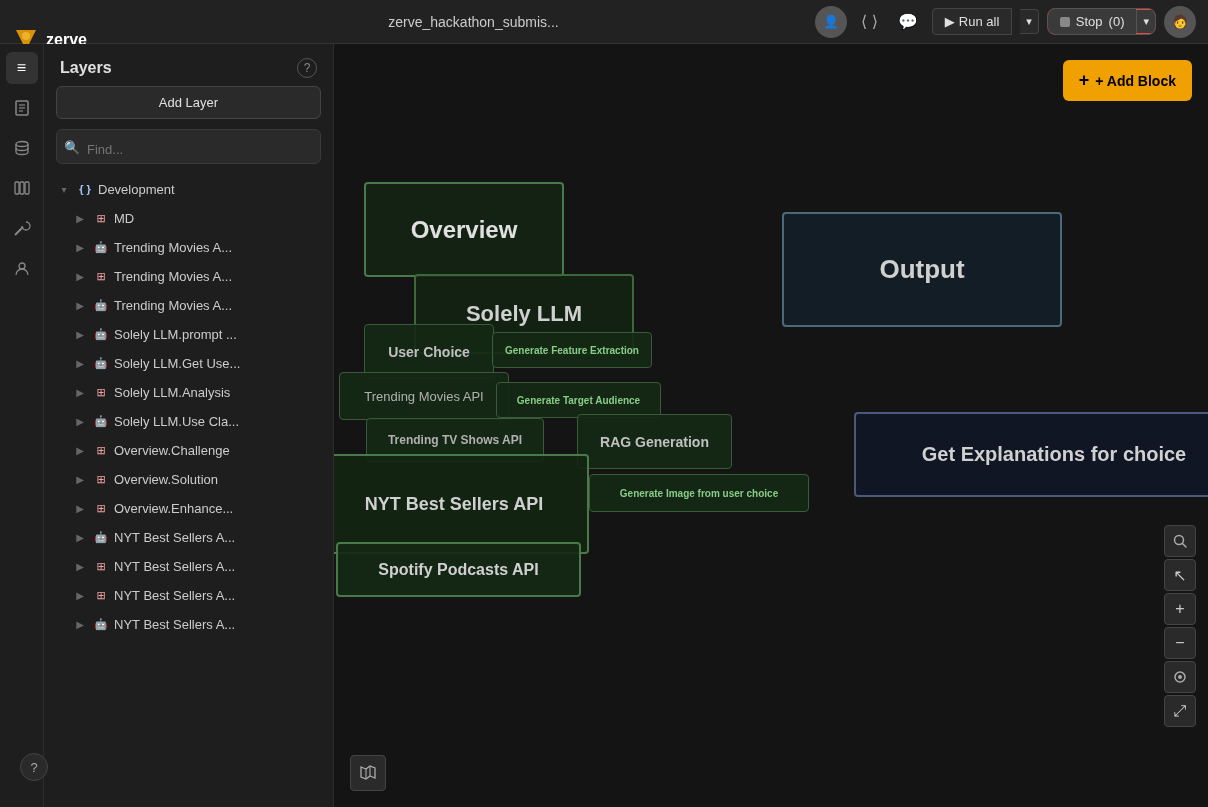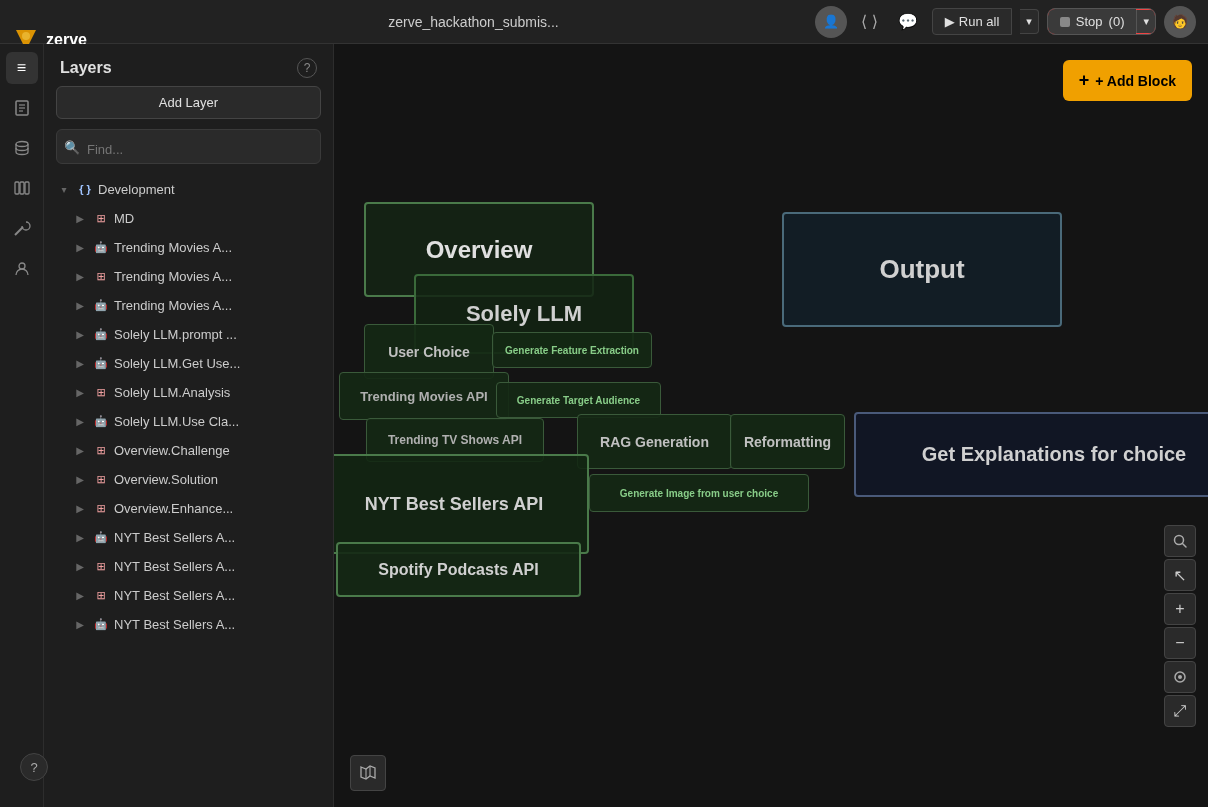--- a/index.html
+++ b/index.html
@@ -573,55 +573,52 @@
     </div>
   </div>
 
   <div class="canvas-area">
 
     <button class="add-block-btn">
       <span style="font-size:18px;font-weight:900">+</span>
       <span>+ Add Block</span>
     </button>
 
-    <div class="mini-block" style="left:30px; top:158px; width:230px; height:95px; border:2px solid #4a7a4a; background:rgba(20,40,20,0.7); font-size:24px; font-weight:800; color:#e0e0e0;">
+    <div class="mini-block" style="left:30px; top:138px; width:200px; height:95px; border:2px solid #4a7a4a; background:rgba(20,40,20,0.7); font-size:24px; font-weight:800; color:#e0e0e0;">
       Overview
     </div>
 
     <div class="mini-block" style="left:80px; top:230px; width:220px; height:80px; border:2px solid #3a6a3a; background:rgba(18,35,18,0.85); font-size:22px; font-weight:800; color:#d0d0d0;">
       Solely LLM
     </div>
 
     <div class="mini-block" style="left:30px; top:280px; width:130px; height:55px; font-size:14px; font-weight:700; color:#c0c0c0;">
       User Choice
     </div>
 
     <div class="mini-block mini-block-sm" style="left:158px; top:288px; width:160px; height:36px; font-size:10px;">
       Generate Feature Extraction
     </div>
 
-    <div class="mini-block" style="left:5px; top:328px; width:170px; height:48px; font-size:13px; font-weight:700; color:#b0b0b0;">
+    <div class="mini-block" style="left:5px; top:328px; width:170px; height:48px; font-size:13px; font-weight:400; color:#b0b0b0;">
       Trending Movies API
     </div>
 
     <div class="mini-block mini-block-sm" style="left:162px; top:338px; width:165px; height:36px; font-size:10px;">
       Generate Target Audience
     </div>
 
     <div class="mini-block" style="left:32px; top:374px; width:178px; height:44px; font-size:12px; font-weight:700; color:#b0b0b0;">
       Trending TV Shows API
     </div>
 
     <div class="mini-block" style="left:243px; top:370px; width:155px; height:55px; font-size:14px; font-weight:700; color:#c0c0c0;">
       RAG Generation
     </div>
 
-    <div class="mini-block" style="left:396px; top:370px; width:115px; height:55px; font-size:14px; font-weight:700; color:#c0c0c0;">
-      Reformatting
-    </div>
 
     <div class="mini-block" style="left:-15px; top:410px; width:270px; height:100px; border:2px solid #4a7a4a; background:rgba(18,38,18,0.85); font-size:18px; font-weight:800; color:#d0d0d0;">
       NYT Best Sellers API
     </div>
 
     <div class="mini-block mini-block-sm" style="left:255px; top:430px; width:220px; height:38px; font-size:10px;">
       Generate Image from user choice
     </div>
 
     <div class="mini-block" style="left:2px; top:498px; width:245px; height:55px; border:2px solid #4a7a4a; font-size:16px; font-weight:800; color:#d0d0d0;">

